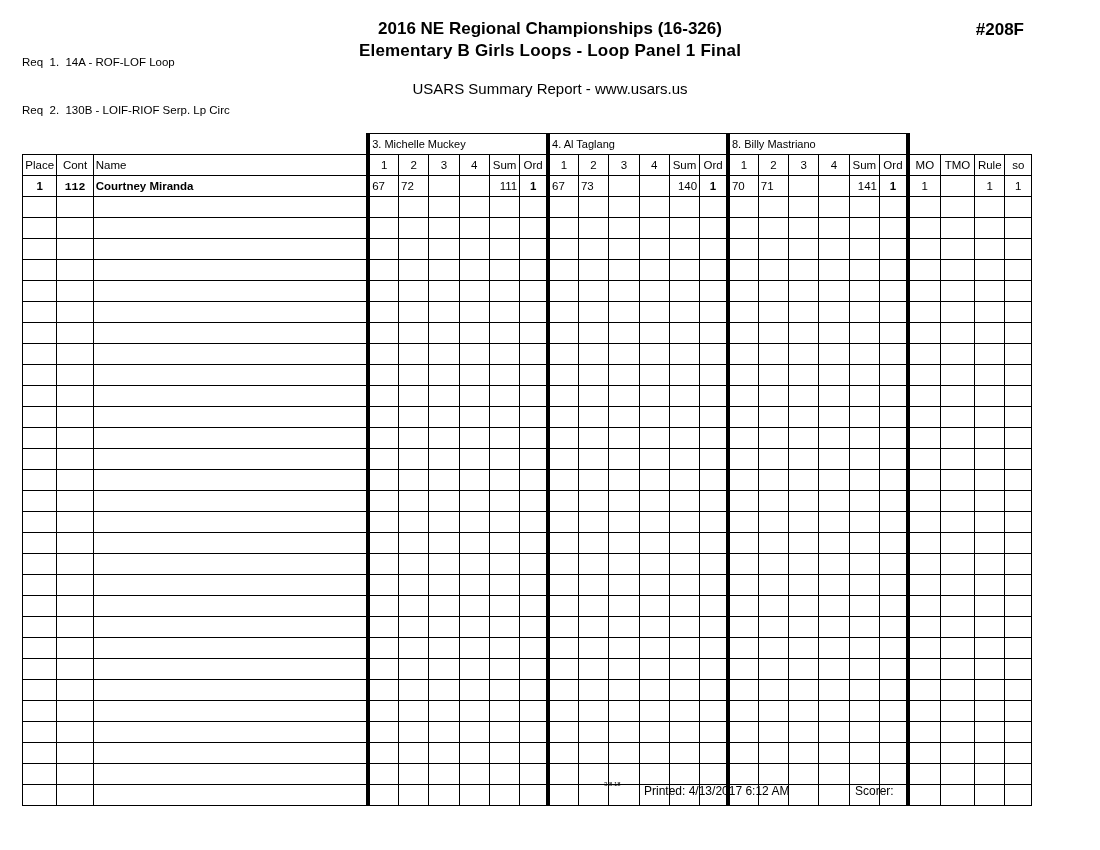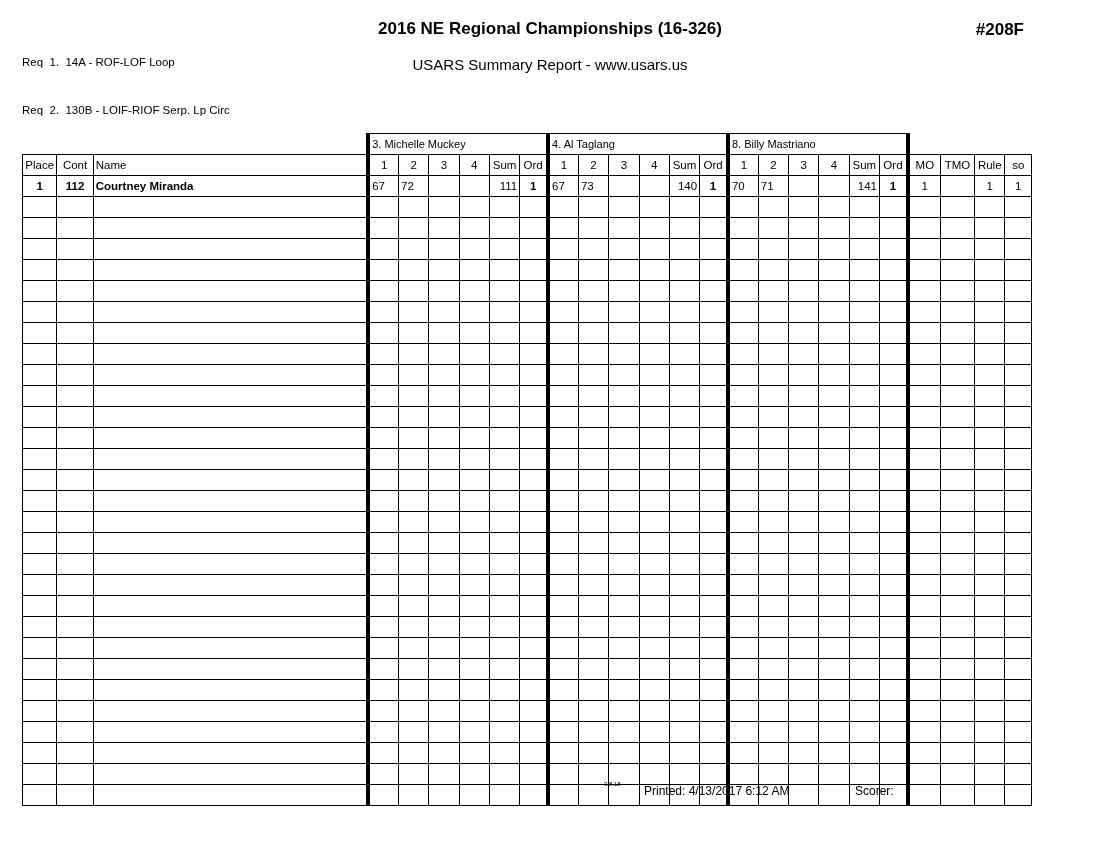--- a/index.html
+++ b/index.html
@@ -93,21 +93,21 @@
   .hdr td { height: 20px; font-size: 11.5px; }
   .c { text-align: center; }
   .l { text-align: left; }
 
   
   .thickL { border-left: 4px solid #000000 !important; }
   .thickR { border-right: 4px solid #000000 !important; }
 
   .data-row td { height: 20px; }
   .place-cell { font-weight: bold; text-align: center; }
-  .cont-cell { font-weight: bold; text-align: center; }
+  .cont-cell { font-weight: bold; text-align: center; font-family: Liberation Mono, monospace; }
   .name-cell { font-weight: bold; text-align: left; padding-left: 5px; }
   .num { text-align: left; padding-left: 4px; }
   .sum { text-align: right; padding-right: 3px; }
   .ord { text-align: center; font-weight: bold; }
   .small-center { text-align: center; }
   .ver {
     position: absolute;
     left: 604px;
     top: 781px;
     font-size: 6px;
@@ -128,20 +128,21 @@
 </head>
 <body>
 
 <div class="reqs">
   <div class="req-line">Req  1.  14A - ROF-LOF Loop</div>
   <div class="req-line">Req  2.  130B - LOIF-RIOF Serp. Lp Circ</div>
 </div>
 
 <div class="title-block">
   <div class="title-main">2016 NE Regional Championships (16-326)</div>
+  <div class="title-event">Elementary B Girls Loops - Loop Panel 1 Final</div>
   <div class="title-sub">USARS Summary Report - www.usars.us</div>
 </div>
 <div class="doc-number">#208F</div>
 
 <div class="sheet">
   <table class="grid">
     <colgroup>
       <col style="width:34px">
       <col style="width:36px">
       <col style="width:272px">

